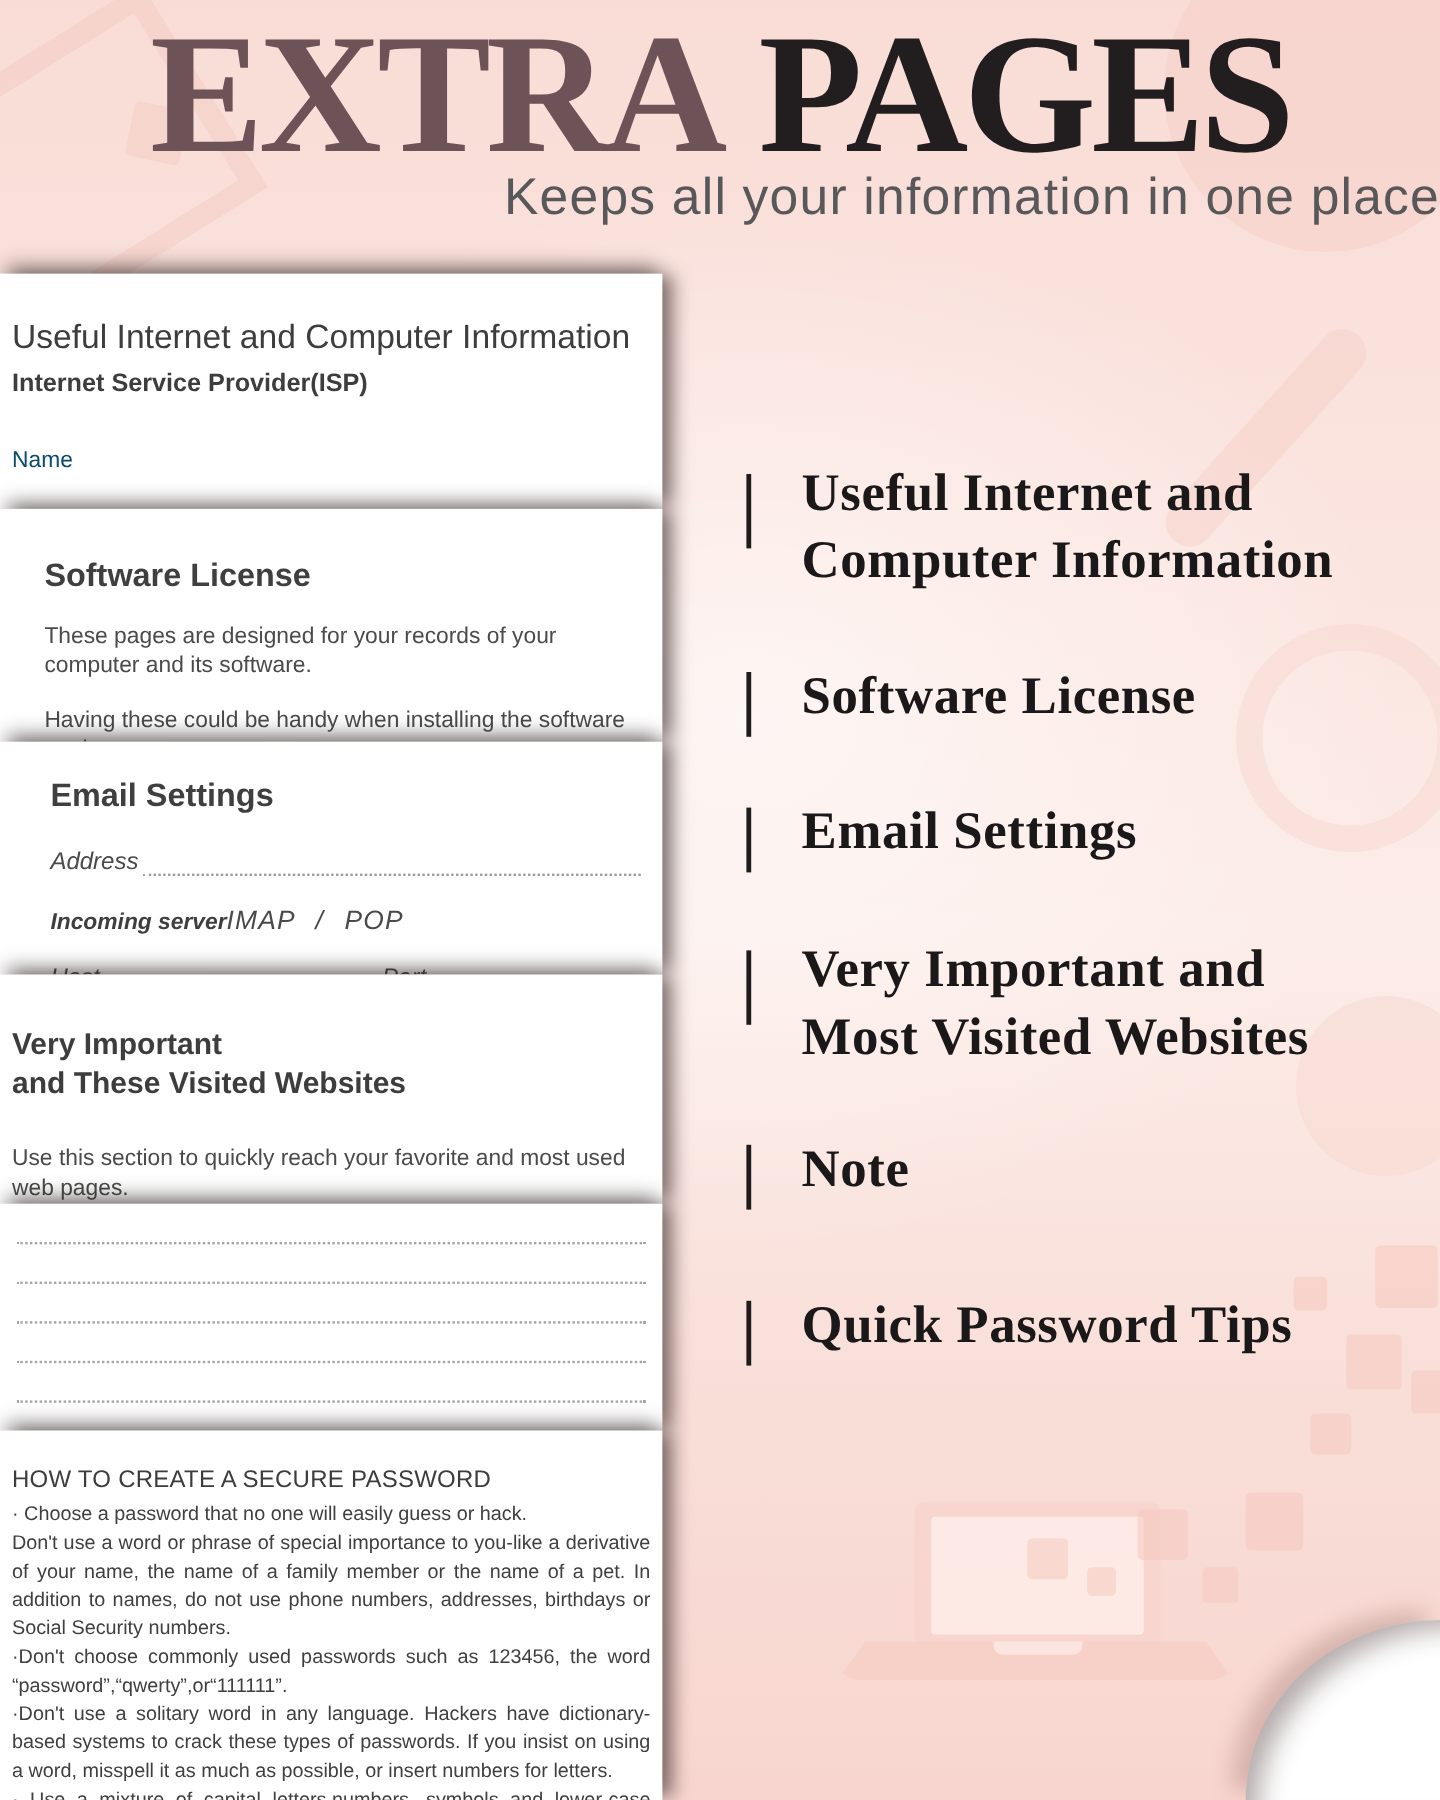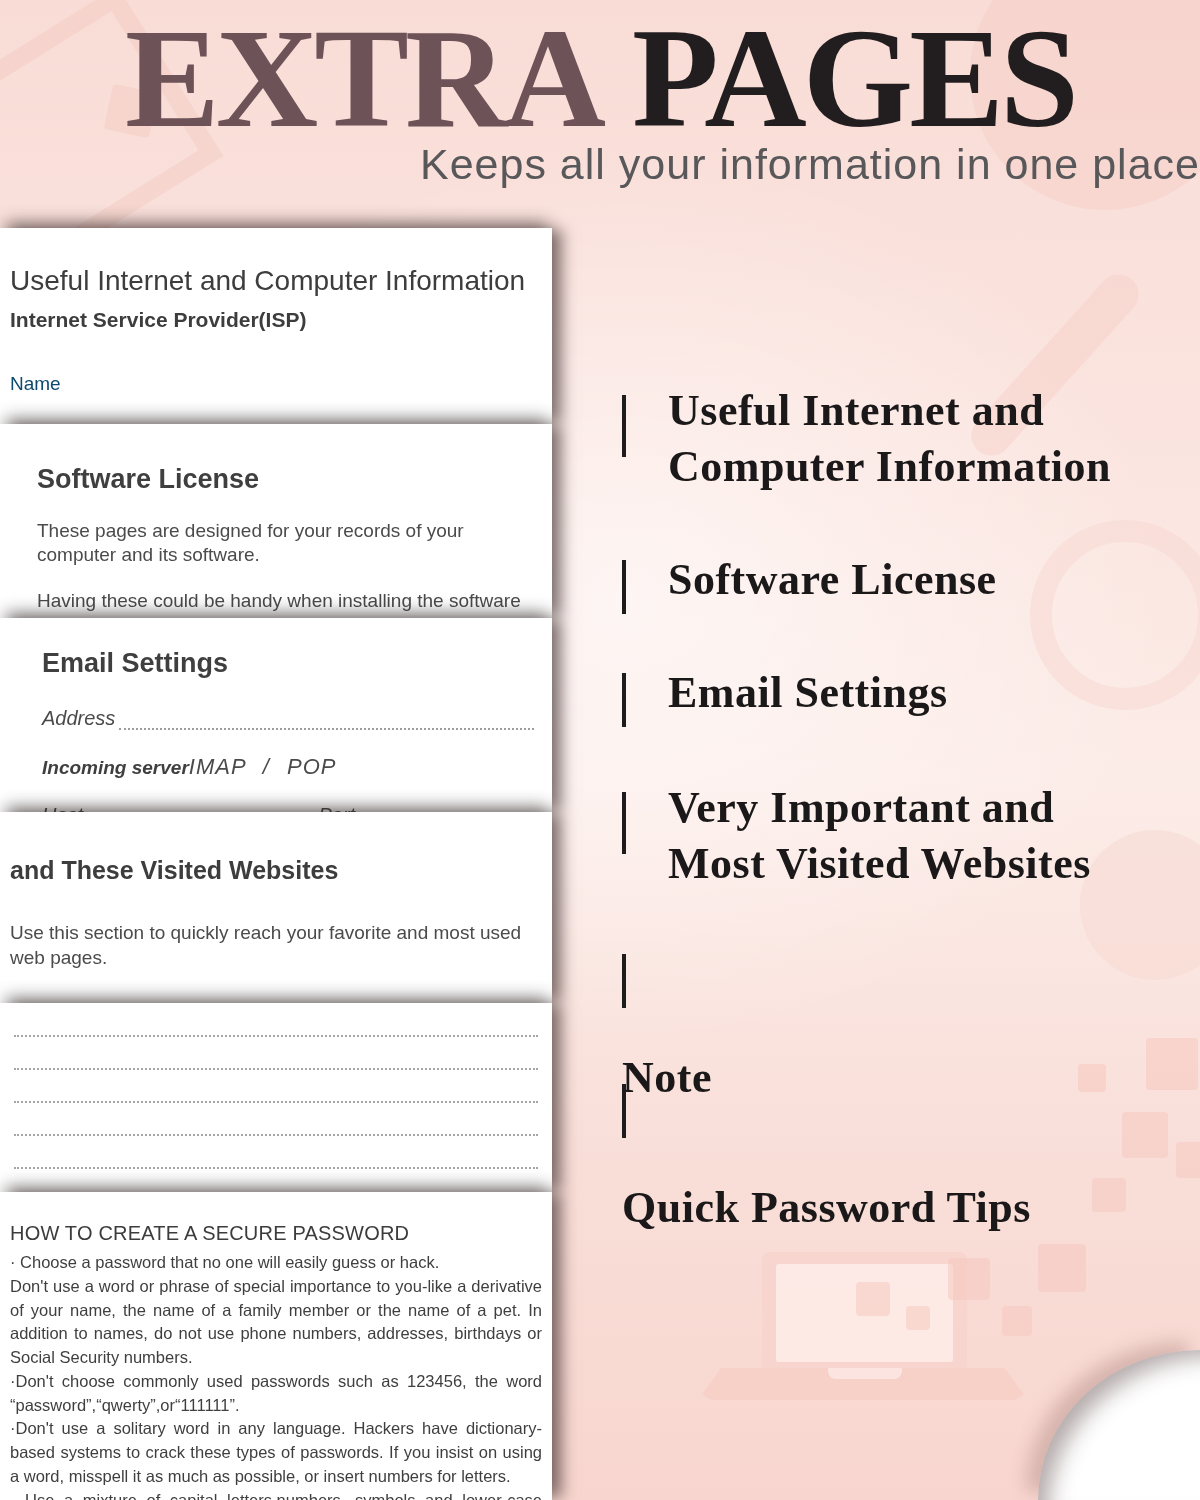--- a/index.html
+++ b/index.html
@@ -94,21 +94,21 @@
 
   
   .toc-item { position:absolute; left:622px; display:flex; gap:42px; z-index:1; }
   .toc-bar { width:4px; background:#1e1b1c; height:54px; margin-top:8px; flex:none; }
   .toc-bar.tall { height:62px; margin-top:12px; }
   .toc-label {
     font-family:"Liberation Serif", serif; font-weight:bold; font-size:44px; line-height:1.27;
     color:#1b1819; letter-spacing:0.5px; max-width:480px;
   }
   .toc-1 { top:383px; } .toc-2 { top:552px; } .toc-3 { top:665px; }
-  .toc-4 { top:780px; } .toc-5 { top:946px;flex-direction:column; } .toc-6 { top:1076px;flex-direction:column; }
+  .toc-4 { top:780px; } .toc-5 { top:946px; } .toc-6 { top:1076px; }
 
   
   .page-curl {
     position:absolute; right:0; bottom:0; width:162px; height:150px; z-index:10;
     background:#ffffff; border-top-left-radius:100% 100%;
     box-shadow: inset 18px 14px 22px -8px rgba(70,45,45,0.40), -12px -8px 18px rgba(130,85,80,0.28);
   }
 </style>
 </head>
 <body>
@@ -168,20 +168,21 @@
     <div class="row row-hostport">
       <span class="label-plain">Host</span>
       <span class="dotline"></span>
       <span class="label-plain port-label">Port</span>
       <span class="dotline short"></span>
     </div>
   </div>
 
   <div class="card card4">
     <div class="section-title">
+      <div>Very Important</div>
       <div>and These Visited Websites</div>
     </div>
     <p class="body-text">Use this section to quickly reach your favorite and most used web pages.</p>
   </div>
 
   <div class="card card5">
     <div class="ruled-line"></div>
     <div class="ruled-line"></div>
     <div class="ruled-line"></div>
     <div class="ruled-line"></div>

